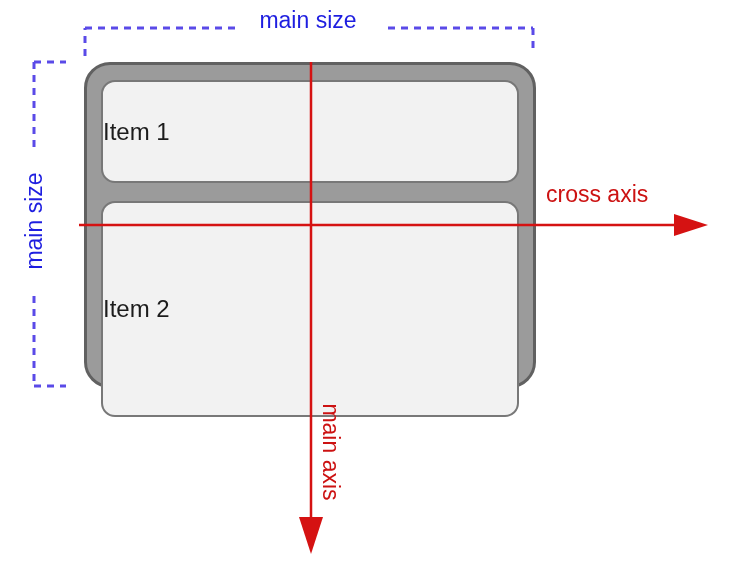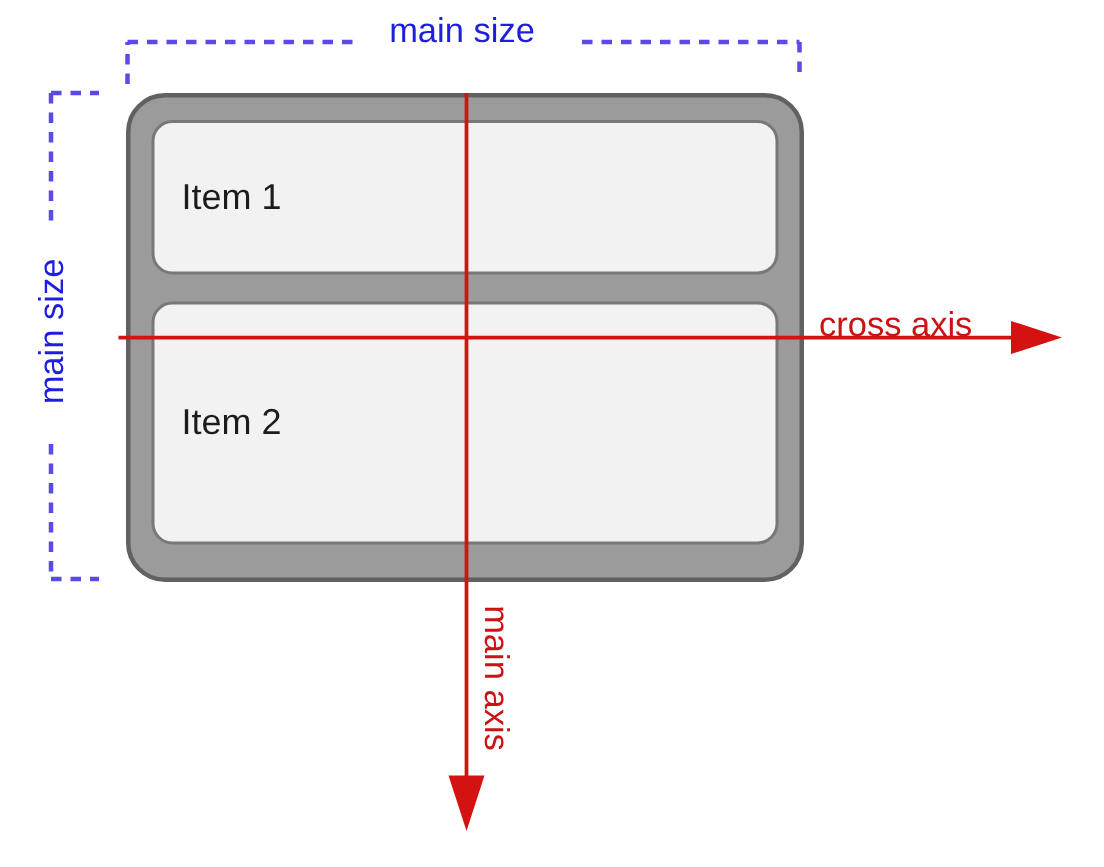--- a/index.html
+++ b/index.html
@@ -28,26 +28,25 @@
     border-radius: 26px;
   }
   .item {
     position: absolute;
     box-sizing: border-box;
     background: #f2f2f2;
     border: 2px solid #787878;
     border-radius: 14px;
     display: flex;
     align-items: center;
-    padding-left: 18px;
     font-size: 24px;
     color: #1c1c1c;
   }
   .item1 { left: 14px; top: 15px; width: 418px; height: 103px; }
-  .item2 { left: 14px; top: 136px; width: 418px; height: 162px; }
+  .item2 { left: 14px; top: 136px; width: 418px; height: 216px; }
 
   
   .overlay {
     position: absolute;
     left: 0; top: 0;
     width: 736px;
     height: 578px;
     pointer-events: none;
   }
 
@@ -67,21 +66,20 @@
     text-align: center;
   }
   .main-size-label {
     left: 34px;
     top: 221px;
     transform: translate(-50%, -50%) rotate(-90deg);
   }
   .cross-axis-label {
     left: 546px;
     top: 181px;
-    margin-top: 22px;
   }
   .main-axis-label {
     left: 331px;
     top: 452px;
     transform: translate(-50%, -50%) rotate(90deg);
   }
 </style>
 </head>
 <body>
 

